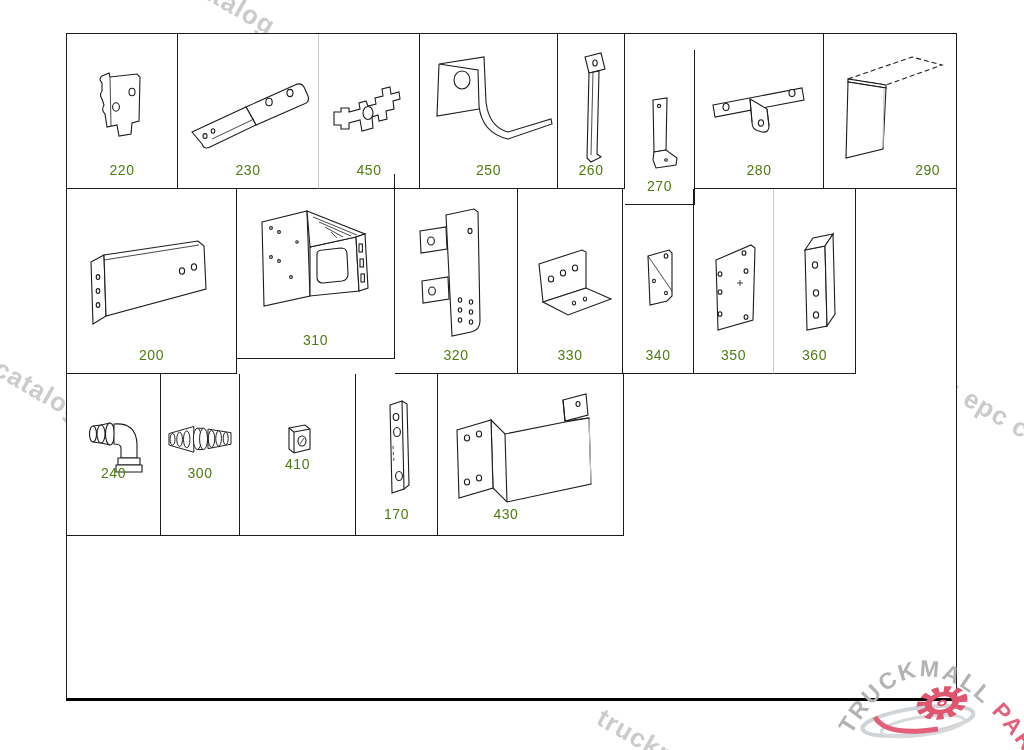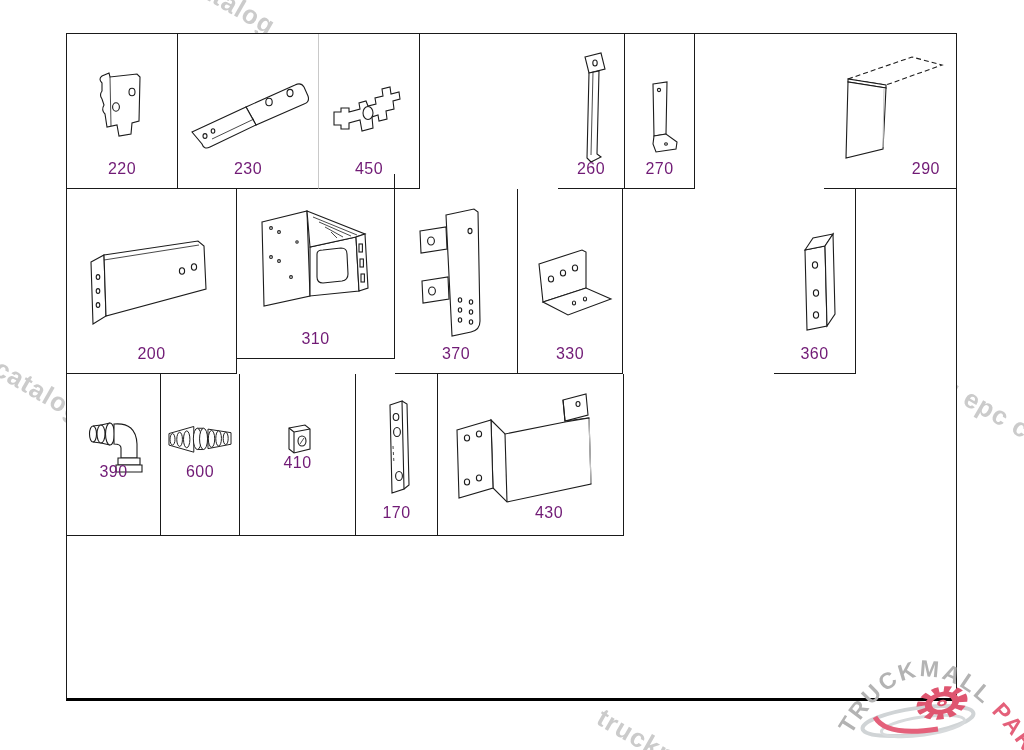--- a/index.html
+++ b/index.html
@@ -10,23 +10,23 @@
       letter-spacing:1px;color:#cbcbcb;transform:rotate(30deg);transform-origin:0 0;
       line-height:1;pointer-events:none;user-select:none;}
   
   #table{position:absolute;left:66px;top:33px;width:889px;height:664px;
          border:1px solid #1a1a1a;border-bottom:3px solid #000;background:#fff;box-sizing:content-box;}
   .cell{position:absolute;border-right:1px solid #1a1a1a;border-bottom:1px solid #1a1a1a;
         box-sizing:border-box;display:flex;justify-content:center;align-items:flex-start;}
   .cell.noR{border-right:none;justify-content:flex-end;}
   .cell.grayR{border-right-color:#c9c9c9;justify-content:center;}
   .plabel{position:absolute;left:0;right:0;bottom:10px;text-align:center;
-          font-size:16px;color:#701a75;letter-spacing:.5px;}
+          font-size:14px;color:#4d7c0f;letter-spacing:.5px;}
   .label-right{left:auto;right:16px;text-align:right;}
-  .label-mid43{left:30%;right:auto;width:60%;text-align:center;}
+  .label-mid43{left:30%;right:auto;width:60%;text-align:left;}
   svg.art{display:block;}
   svg.art path,svg.art ellipse,svg.art circle,svg.art rect{stroke:#1c1c1c;stroke-width:1.1;fill:#fff;}
   svg.art .ln{fill:none;}
   svg.art .thin{stroke-width:.8;fill:none;}
   svg.art .ghost{stroke:#c4c4c4;fill:none;}
   
   #logo{position:absolute;left:820px;top:628px;width:204px;height:122px;cursor:pointer;}
 </style>
 </head>
 <body>
@@ -66,41 +66,60 @@
     </div>
 
     <div class="cell" style="left:252px;top:0;width:101px;height:155px;padding-top:45px">
       <svg class="art" width="86" height="62" viewBox="0 0 86 62">
         <path d="M8 33 L8 46 L15 46 L15 50 L23 50 L23 44 L34 41 L36 52 L47 49 L46 38 L52 36 L53 42 L61 40 L60 32 L68 30 L67 22 L74 20 L73 13 L65 15 L64 8 L56 10 L57 17 L49 19 L50 25 L42 27 L40 22 L33 24 L34 30 L23 33 L23 29 L15 29 L15 33 Z"></path>
         <ellipse cx="42" cy="34" rx="5" ry="6.5"></ellipse>
       </svg>
       <div class="plabel">450</div>
     </div>
 
+    <div class="cell" style="left:353px;top:0;width:138px;height:155px;padding-top:18px">
+      <svg class="art" width="134" height="112" viewBox="0 0 134 112">
+        <path d="M17 12 L62 5 L64 50 Q67 75 86 80 L129 67 L130 72 L86 87 Q60 81 57 54 L56 18 Z"></path>
+        <path class="ln" d="M17 12 L15 64 L57 57"></path>
+        <ellipse cx="40" cy="28" rx="8" ry="9"></ellipse>
+      </svg>
+      <div class="plabel">250</div>
+    </div>
 
     <div class="cell" style="left:491px;top:0;width:67px;height:155px;padding-top:14px">
       <svg class="art" width="42" height="122" viewBox="0 0 42 122">
         <path d="M15 9 L31 5 L35 21 L19 25 Z"></path>
           <ellipse cx="25" cy="15" rx="2.2" ry="3"></ellipse>
         <path d="M19 25 L29 23 L27 106 L31 109 L21 114 L17 110 Z"></path>
         <path class="thin" d="M23 24 L21 107"></path>
       </svg>
       <div class="plabel">260</div>
     </div>
 
-    <div class="cell" style="left:558px;top:0;width:70px;height:155px;padding-top:38px">
+    <div class="cell" style="left:558px;top:16px;width:70px;height:155px;padding-top:38px">
       <svg class="art" width="36" height="92" viewBox="0 0 36 92">
         <path d="M11 12 L25 10 L24 62 L12 64 Z"></path>
         <path d="M12 64 L24 62 L35 70 L34 77 L14 80 L11 72 Z"></path>
         <circle cx="17" cy="18" r="1.6"></circle>
           <ellipse cx="24" cy="72" rx="1.4" ry="1.2"></ellipse>
       </svg>
       <div class="plabel">270</div>
     </div>
 
+    <div class="cell" style="left:628px;top:0;width:129px;height:155px;padding-top:42px">
+      <svg class="art" width="108" height="66" viewBox="0 0 108 66">
+        <path d="M8 29 L97 12 L99 24 L10 41 Z"></path>
+        <ellipse cx="21" cy="31" rx="3" ry="3.5"></ellipse>
+          <ellipse cx="87" cy="17" rx="3" ry="3.5"></ellipse>
+        <path d="M45 23 L62 33 L64 50 Q64 57 57 56 L51 54 Q47 52 47 46 Z"></path>
+        <path class="thin" d="M45 23 L47 46 M62 33 L64 50"></path>
+        <ellipse cx="56" cy="47" rx="2.6" ry="3.2"></ellipse>
+      </svg>
+      <div class="plabel">280</div>
+    </div>
 
     <div class="cell noR" style="left:757px;top:0;width:132px;height:155px;padding-top:12px">
       <svg class="art" width="122" height="122" viewBox="0 0 122 122">
         <path stroke-dasharray="5 3" d="M14 33 L78 11 L108 19 L52 39 Z"></path>
         <path d="M14 33 L14 36 L52 42 L52 39 Z"></path>
         <path d="M14 36 L12 112 L49 103 L52 42 Z"></path>
         <path class="ghost" d="M50 43 L49 101"></path>
       </svg>
       <div class="plabel label-right">290</div>
     </div>
@@ -148,37 +167,60 @@
         <ellipse cx="27" cy="38" rx="3.4" ry="4"></ellipse>
           <ellipse cx="28" cy="88" rx="3.4" ry="4"></ellipse>
         <ellipse cx="66" cy="28" rx="2" ry="2.6"></ellipse>
         <ellipse cx="56" cy="97" rx="1.7" ry="2.2"></ellipse>
           <ellipse cx="56" cy="107" rx="1.7" ry="2.2"></ellipse>
           <ellipse cx="56" cy="117" rx="1.7" ry="2.2"></ellipse>
         <ellipse cx="67" cy="99" rx="1.7" ry="2.2"></ellipse>
           <ellipse cx="67" cy="109" rx="1.7" ry="2.2"></ellipse>
           <ellipse cx="67" cy="119" rx="1.7" ry="2.2"></ellipse>
       </svg>
-      <div class="plabel">370</div>
+      <div class="plabel">320</div>
     </div>
 
     <div class="cell" style="left:451px;top:155px;width:105px;height:185px;padding-top:48px">
       <svg class="art" width="96" height="86" viewBox="0 0 96 86">
         <path d="M17 27 L60 13 L64 15 L64 51 L21 65 Z"></path>
         <ellipse cx="29" cy="42" rx="2.6" ry="3"></ellipse>
           <ellipse cx="41" cy="36" rx="2.6" ry="3"></ellipse>
           <ellipse cx="53" cy="31" rx="2.6" ry="3"></ellipse>
         <path d="M21 65 L64 51 L89 62 L46 78 Z"></path>
         <ellipse cx="52" cy="66" rx="1.6" ry="2"></ellipse>
           <ellipse cx="63" cy="62" rx="1.6" ry="2"></ellipse>
       </svg>
       <div class="plabel">330</div>
     </div>
 
-
+    <div class="cell" style="left:556px;top:155px;width:71px;height:185px;padding-top:52px">
+      <svg class="art" width="46" height="76" viewBox="0 0 46 76">
+        <path d="M13 15 L34 9 L37 12 L37 55 L32 60 L15 64 Z"></path>
+        <path class="thin" d="M13 15 L37 50"></path>
+        <ellipse cx="31" cy="15" rx="1.8" ry="2.2"></ellipse>
+          <ellipse cx="19" cy="40" rx="1.4" ry="1.8"></ellipse>
+          <ellipse cx="31" cy="52" rx="1.4" ry="1.8"></ellipse>
+      </svg>
+      <div class="plabel">340</div>
+    </div>
+
+    <div class="cell grayR" style="left:627px;top:155px;width:80px;height:185px;padding-top:42px">
+      <svg class="art" width="62" height="108" viewBox="0 0 62 108">
+        <path d="M13 29 L48 14 L52 17 L50 89 L15 99 Z"></path>
+        <ellipse cx="41" cy="22" rx="1.9" ry="2.3"></ellipse>
+          <ellipse cx="43" cy="40" rx="1.9" ry="2.3"></ellipse>
+        <ellipse cx="17" cy="43" rx="1.9" ry="2.3"></ellipse>
+          <ellipse cx="17" cy="61" rx="1.9" ry="2.3"></ellipse>
+        <ellipse cx="17" cy="83" rx="1.9" ry="2.3"></ellipse>
+          <ellipse cx="43" cy="86" rx="1.9" ry="2.3"></ellipse>
+        <path class="thin" d="M34 52 L40 52 M37 49 L37 55"></path>
+      </svg>
+      <div class="plabel">350</div>
+    </div>
 
     <div class="cell" style="left:707px;top:155px;width:82px;height:185px;padding-top:36px">
       <svg class="art" width="50" height="112" viewBox="0 0 50 112">
         <path d="M15 25 L35 21 L37 101 L17 105 Z"></path>
         <path d="M15 25 L23 13 L43 9 L35 21 Z"></path>
         <path d="M35 21 L43 9 L45 89 L37 101 Z"></path>
         <ellipse cx="25" cy="40" rx="2.6" ry="3.2"></ellipse>
           <ellipse cx="26" cy="68" rx="2.6" ry="3.2"></ellipse>
           <ellipse cx="26" cy="90" rx="2.6" ry="3.2"></ellipse>
       </svg>
@@ -190,38 +232,38 @@
       <svg class="art" width="68" height="78" viewBox="0 0 68 78">
         <ellipse cx="13" cy="32" rx="3.5" ry="8"></ellipse>
         <path class="ln" d="M13 24 L21 23 M13 40 L21 41"></path>
         <ellipse cx="21" cy="32" rx="4" ry="9"></ellipse>
         <path class="ln" d="M21 23 L30 21 M21 41 L30 43"></path>
         <ellipse cx="30" cy="32" rx="4.5" ry="11"></ellipse>
         <path d="M34 22 Q56 20 57 42 L57 56 L41 56 L41 46 Q41 42 34 42 Z"></path>
         <path d="M38 56 L60 56 L60 63 L38 63 Z"></path>
         <path d="M36 63 L62 63 L62 70 L36 70 Z"></path>
       </svg>
-      <div class="plabel" style="bottom:54px">390</div>
+      <div class="plabel" style="bottom:54px">240</div>
     </div>
 
     <div class="cell" style="left:94px;top:340px;width:79px;height:162px;padding-top:38px">
       <svg class="art" width="88" height="52" viewBox="0 0 88 52">
         <path d="M9 21 L9 34 L37 42 L37 13 Z"></path>
         <ellipse cx="13" cy="27.5" rx="2.8" ry="6.5"></ellipse>
           <ellipse cx="21" cy="27.5" rx="3.2" ry="8"></ellipse>
           <ellipse cx="29" cy="27.5" rx="3.6" ry="9.5"></ellipse>
         <path class="ln" d="M41 15 L48 15 M41 39 L48 39"></path>
         <ellipse cx="41" cy="27" rx="4.5" ry="12"></ellipse>
           <ellipse cx="48" cy="27" rx="4.5" ry="12"></ellipse>
         <path d="M53 16 L79 20 L79 33 L53 38 Z"></path>
         <ellipse cx="57" cy="27" rx="3.6" ry="9.5"></ellipse>
           <ellipse cx="65" cy="26.5" rx="3.2" ry="8.5"></ellipse>
           <ellipse cx="73" cy="26.5" rx="2.8" ry="7"></ellipse>
       </svg>
-      <div class="plabel" style="bottom:54px">600</div>
+      <div class="plabel" style="bottom:54px">300</div>
     </div>
 
     <div class="cell" style="left:173px;top:340px;width:116px;height:162px;padding-top:42px">
       <svg class="art" width="38" height="42" viewBox="0 0 38 42">
         <path d="M10 12 L26 9 L31 13 L31 33 L15 37 L10 33 Z"></path>
         <path class="ln" d="M10 12 L15 16 L15 37 M15 16 L31 13"></path>
         <ellipse cx="23" cy="25" rx="4" ry="5"></ellipse>
         <path class="thin" d="M21 28 L25 22"></path>
       </svg>
       <div class="plabel" style="bottom:63px">410</div>

